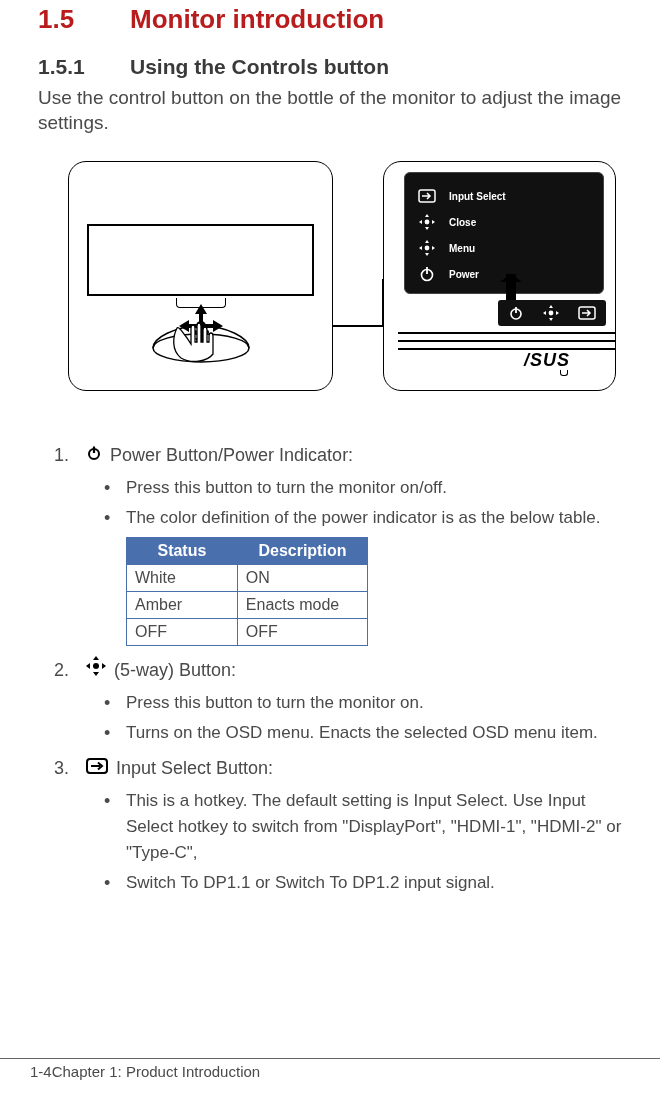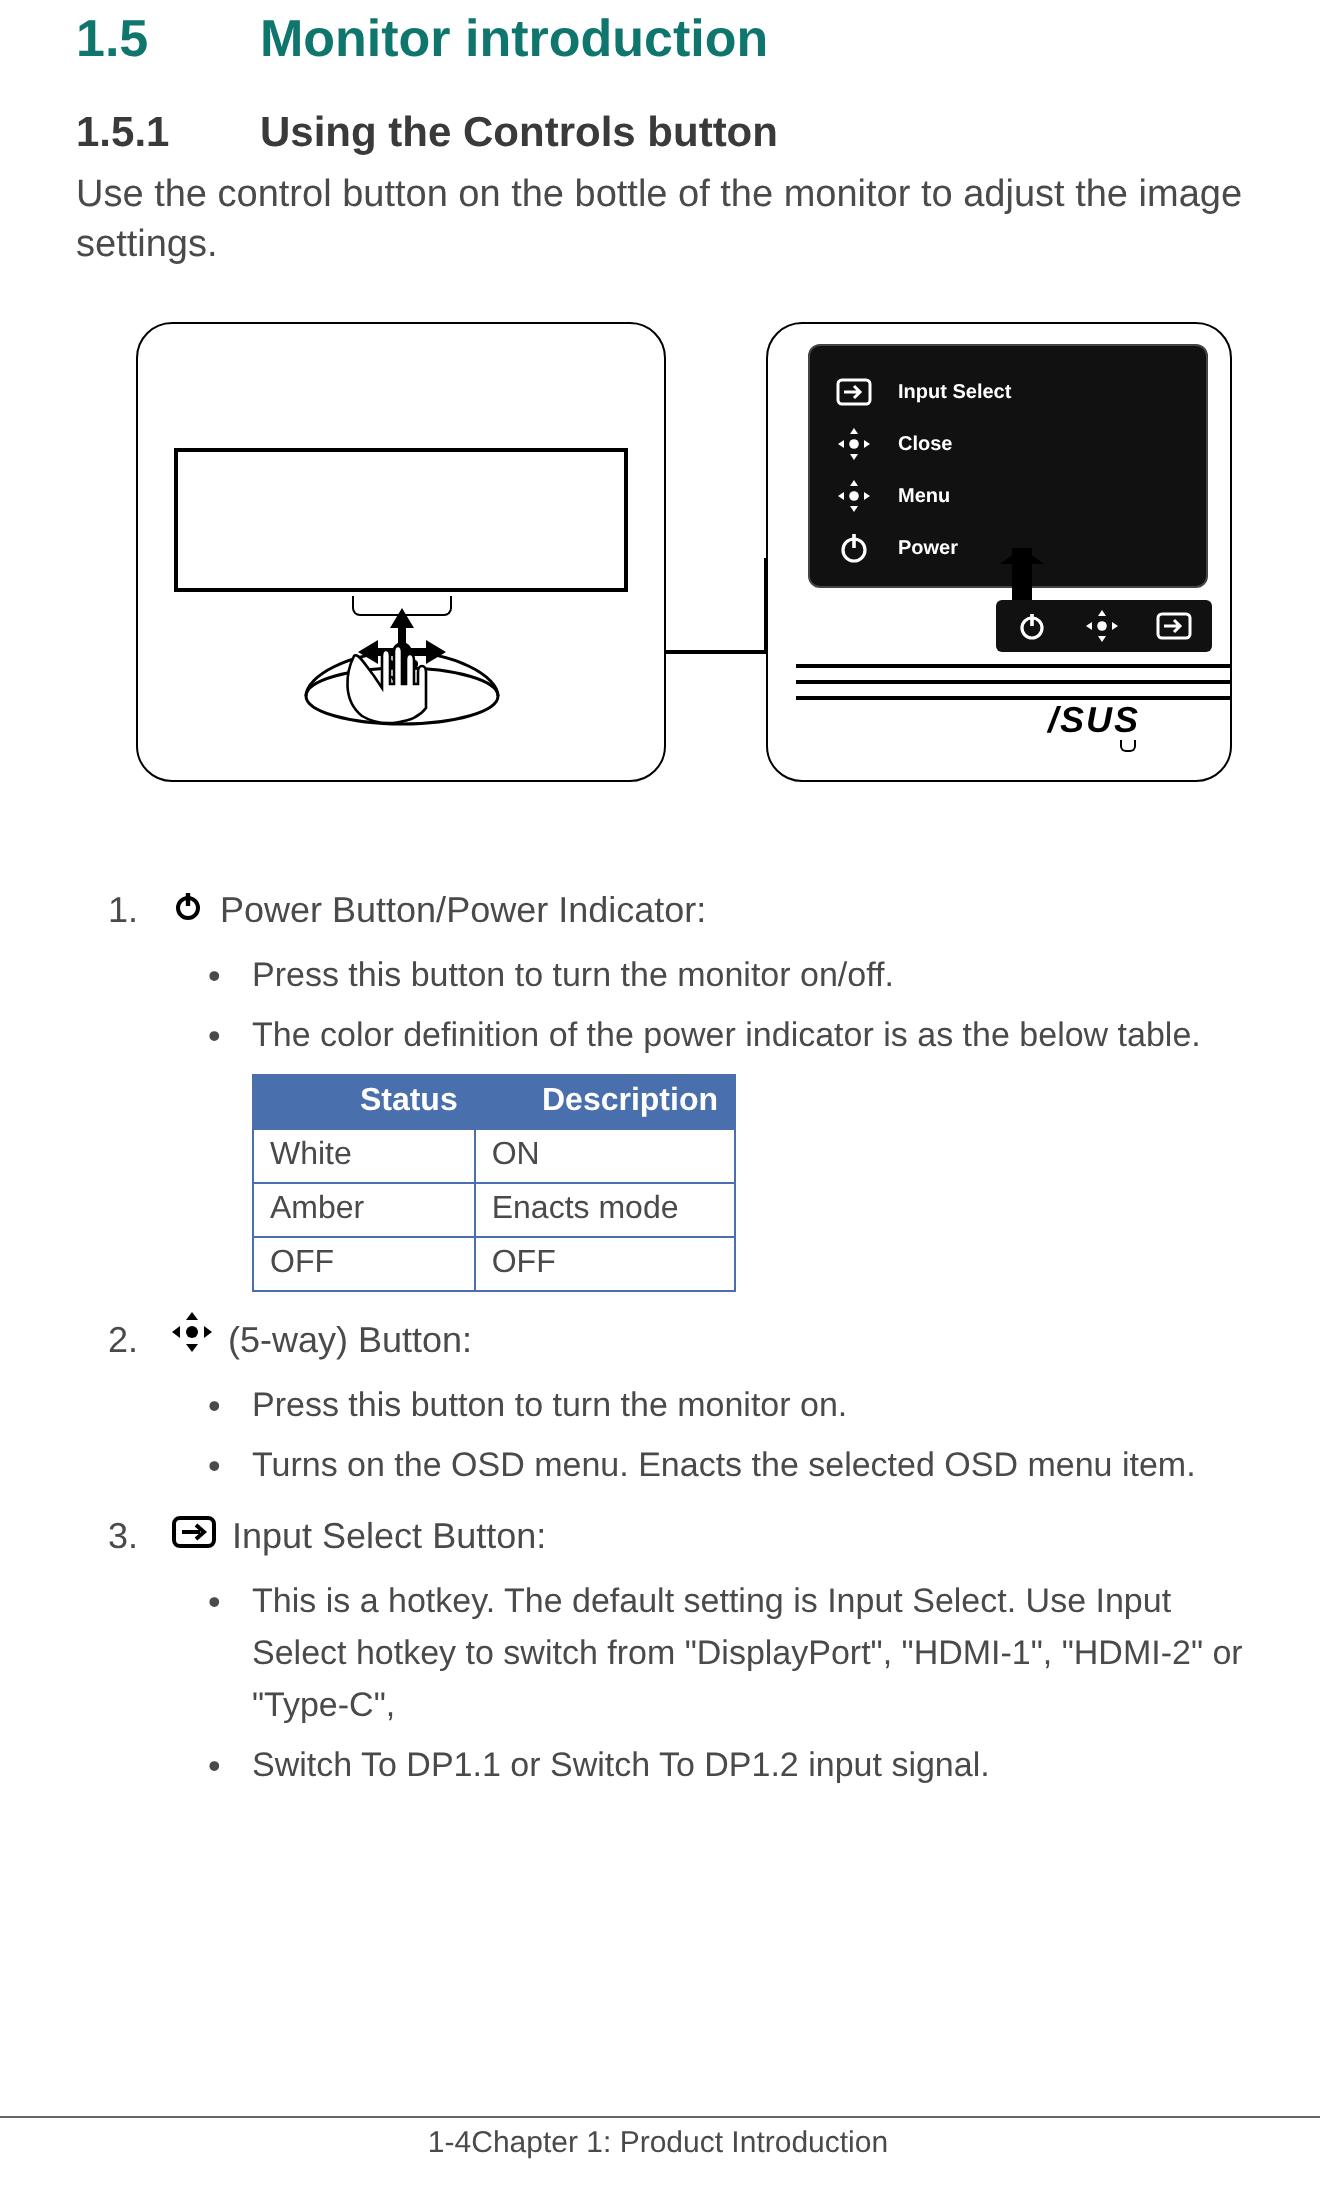--- a/index.html
+++ b/index.html
@@ -1,18 +1,18 @@
 <!DOCTYPE html>
 <html><head>
 <meta charset="utf-8">
 <style>
   *{box-sizing:border-box;margin:0;padding:0}
   body{width:660px;height:1102px;font-family:Arial,Helvetica,sans-serif;color:#4a4a4a;position:relative;background:#fff}
   .page{padding:0 30px 0 38px}
-  .h15{font:bold 26px Arial;color:#0f766e;letter-spacing:0;padding-top:4px}
+  .h15{font:bold 26px Arial;color:#b91c1c;letter-spacing:0;padding-top:4px}
   .h15 .num{display:inline-block;width:92px}
   .h151{font:bold 21px Arial;color:#3a3a3a;margin-top:20px}
   .h151 .num{display:inline-block;width:92px}
   .lead{font:19px/25px Arial;color:#4a4a4a;margin-top:6px}
   .diagram-row{margin:26px 0 44px 30px;position:relative;height:236px}
   .panel{position:absolute;border:1.5px solid #000;border-radius:18px;background:#fff}
   .panel.left{left:0;top:0;width:265px;height:230px}
   .panel.right{left:315px;top:0;width:233px;height:230px}
   
   .mon{position:absolute;left:18px;top:62px;width:227px;height:72px;border:2px solid #000;background:#fff}
@@ -41,26 +41,26 @@
   ol.main{list-style:decimal;padding-left:36px;font:18px/28px Arial;margin-top:4px}
   ol.main>li{margin-bottom:8px;padding-left:12px}
   ul.sub{list-style:none;margin:6px 0 4px 18px;font:17px/26px Arial}
   ul.sub>li{position:relative;padding-left:22px;margin-bottom:4px}
   ul.sub>li:before{content:"•";position:absolute;left:0;top:0;font-size:18px}
   .label-with-icon{display:inline-flex;align-items:center;gap:8px}
   .inline-ic{display:inline-block;vertical-align:middle}
   .no-bullet:before{content:""}
 
   table.status{border-collapse:collapse;margin:6px 0 10px 40px;width:242px;font:16px Arial}
-  table.status th{background:#4a6fad;color:#fff;text-align:right;font-weight:bold;padding:4px 8px;border:1.5px solid #4a6fad}
+  table.status th{background:#4a6fad;color:#fff;text-align:center;font-weight:bold;padding:4px 8px;border:1.5px solid #4a6fad}
   table.status td{padding:4px 8px;border:1.5px solid #4a6fad;color:#4a4a4a;background:#fff}
   table.status th:first-child,table.status td:first-child{width:46%}
   table.status th+th{border-left:1px solid #84cc16}
 
-  .footer{position:absolute;left:0;right:0;bottom:22px;border-top:1px solid #666;padding:4px 32px 0 30px;display:flex;justify-content:center;font:15px Arial;color:#4a4a4a}
+  .footer{position:absolute;left:0;right:0;bottom:22px;border-top:1px solid #666;padding:4px 32px 0 30px;display:flex;justify-content:flex-start;font:15px Arial;color:#4a4a4a}
 </style>
 </head>
 <body>
 
 <div class="page">
   <div class="h15">
     <span class="num">1.5</span><span>Monitor introduction</span>
   </div>
   <div class="h151">
     <span class="num">1.5.1</span><span>Using the Controls button</span>

